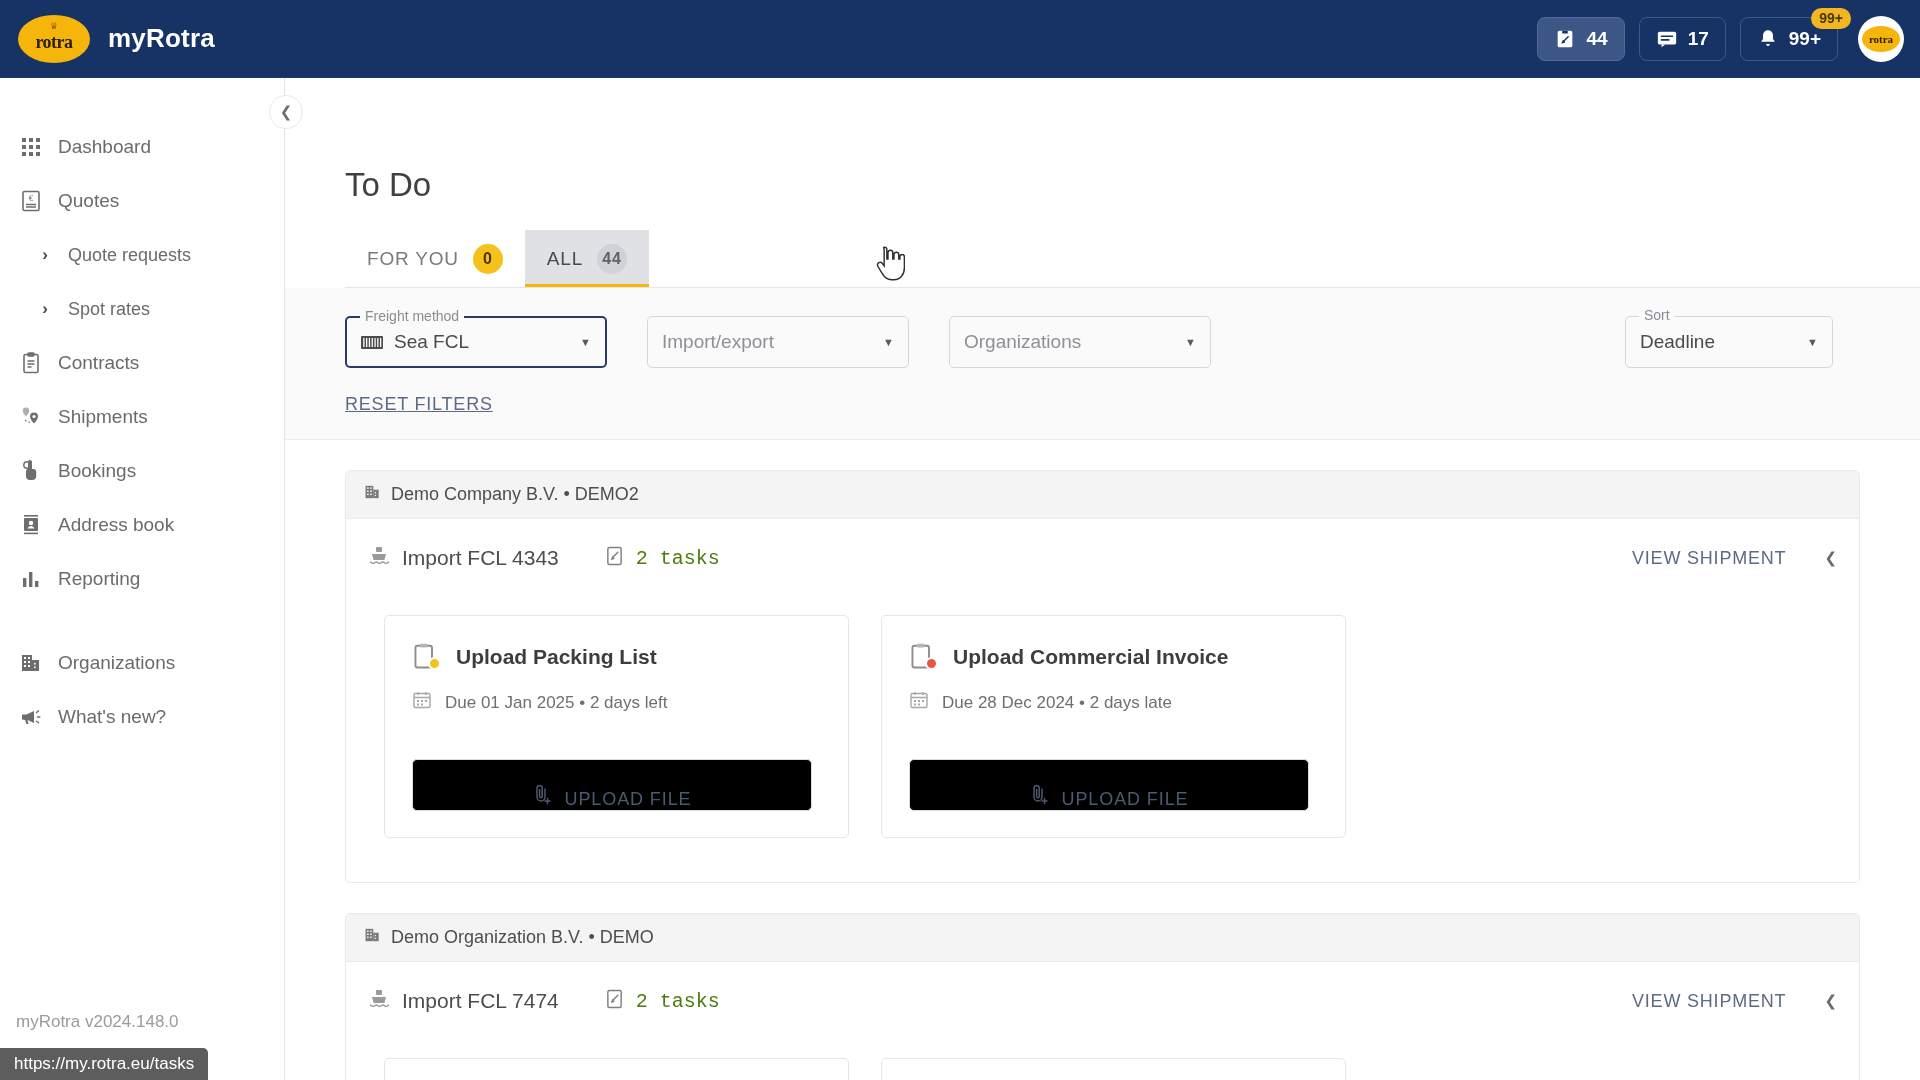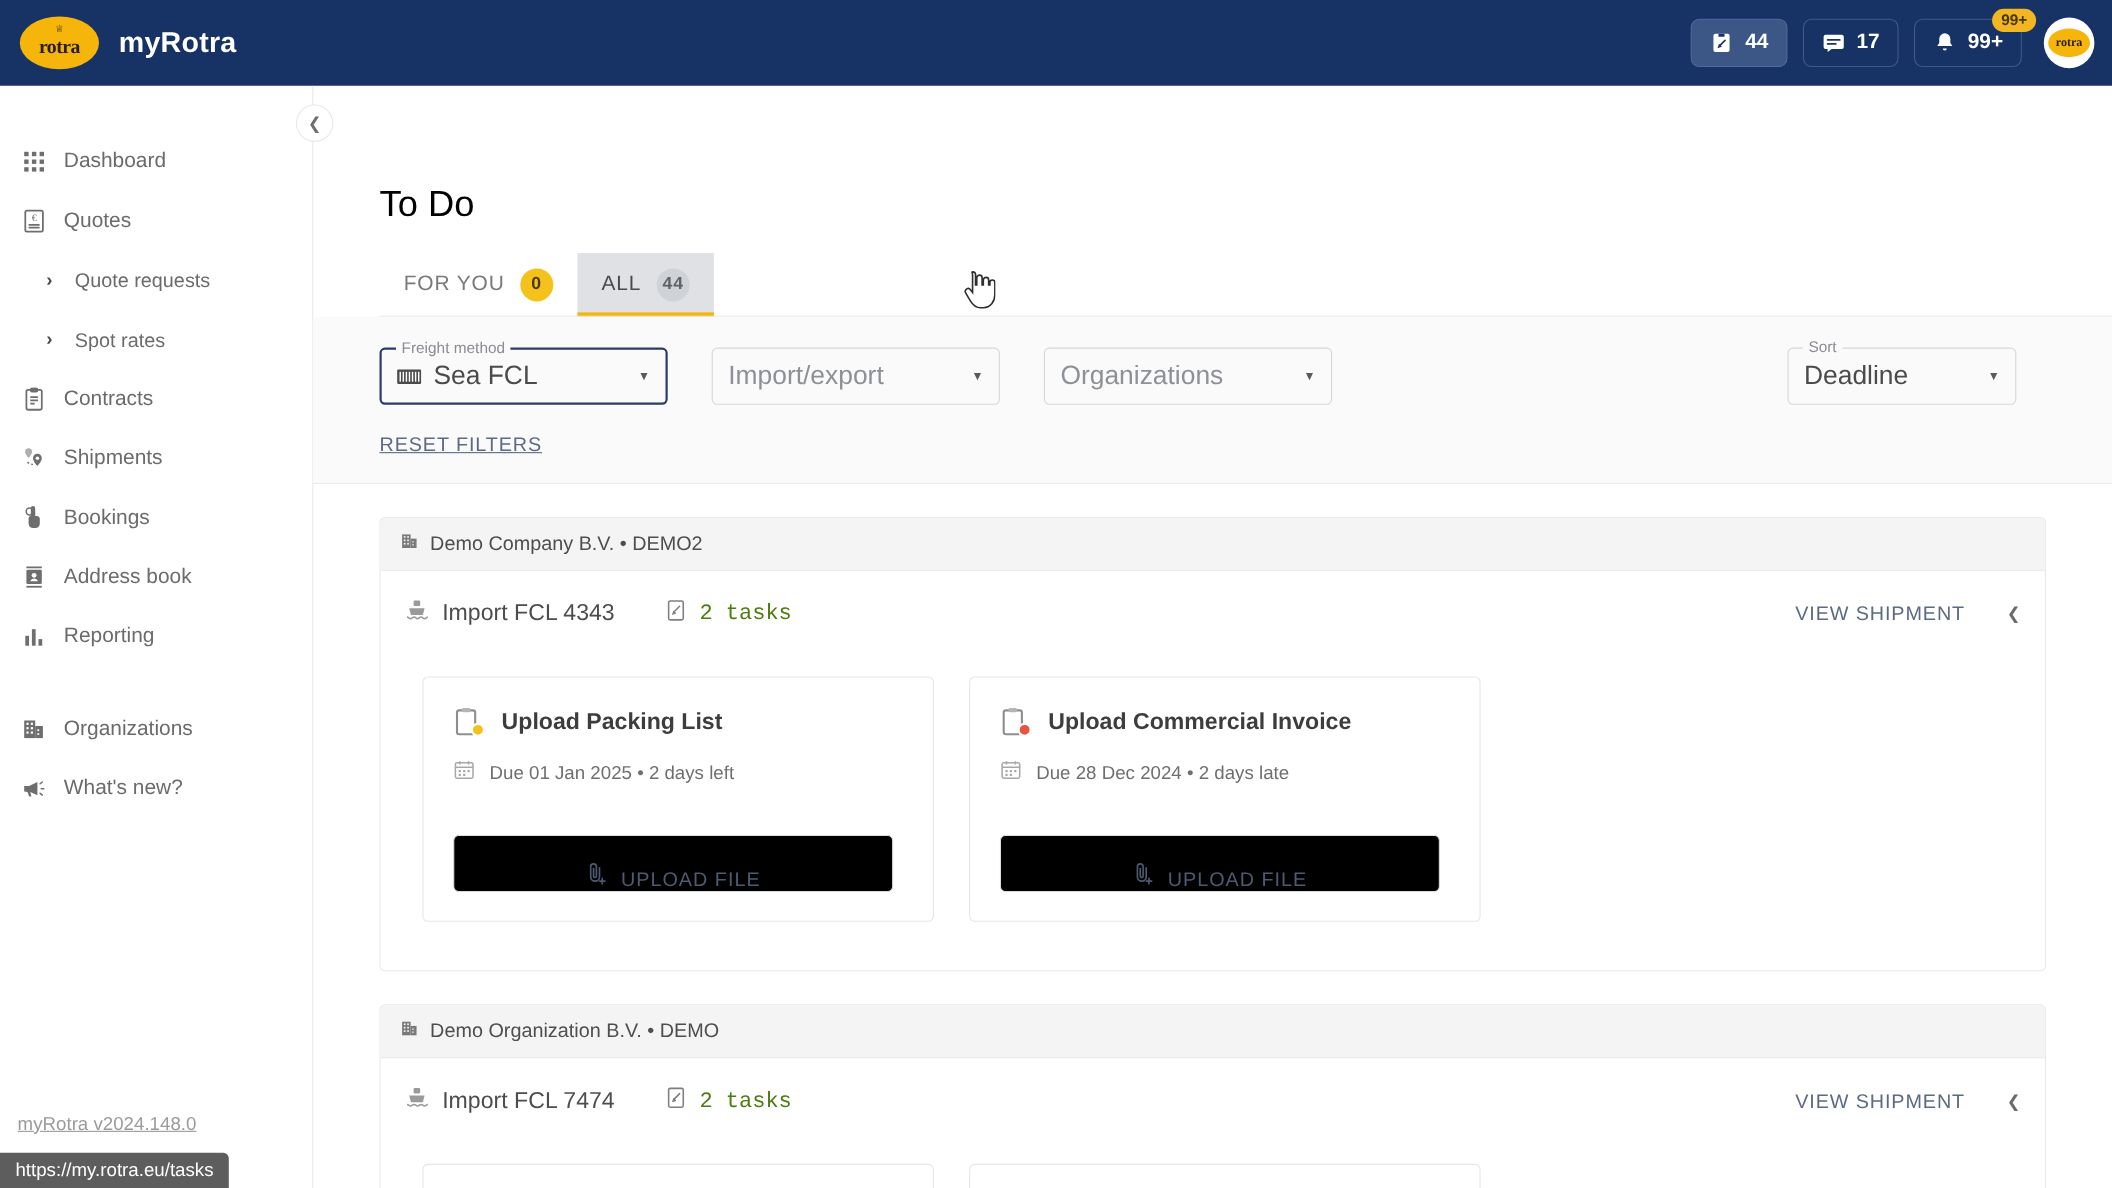--- a/index.html
+++ b/index.html
@@ -84,38 +84,38 @@
     width: 34px; display:flex; align-items:center; justify-content:center;
     color: #6e6e6e; flex: 0 0 34px;
   }
   .nav-item .lbl { margin-left: 10px; }
   .nav-sub { padding-left: 32px; font-size: 18px; }
   .nav-sub .chev { width: 26px; display:flex; align-items:center; justify-content:center;
     color: #4a4a4a; font-size: 17px; font-weight: bold; }
   .nav-gap { height: 30px; }
   .version {
     position: absolute; bottom: 48px; left: 16px;
-    color: #9b9b9b; font-size: 17px; text-decoration: underline;
+    color: #9b9b9b; font-size: 17px;
   }
   .collapse-btn {
     position: absolute; left: 269px; top: 95px;
     width: 34px; height: 34px; border-radius: 50%;
     background: #ffffff; border: 1px solid #e8e8e8;
     display: flex; align-items: center; justify-content: center;
     color: #6f6f6f; font-size: 15px; z-index: 5;
   }
 
   
   .main {
     position: absolute; top: 78px; left: 285px;
     width: 1635px; height: 1002px; background: #ffffff;
     overflow: hidden;
   }
   .page-title {
-    margin: 88px 0 0 60px; font-size: 33px; color: #000000; font-weight: normal;
+    margin: 88px 0 0 60px; font-size: 33px; color: #404040; font-weight: normal;
   }
   .tabs {
     margin-top: 26px; margin-left: 60px; display: flex; align-items: flex-end;
     height: 58px; position: relative;
   }
   .tab {
     display: flex; align-items: center; gap: 14px;
     padding: 0 22px; height: 58px;
     font-size: 19px; letter-spacing: 0.8px; color: #7a7a7a;
     position: relative;
@@ -150,21 +150,21 @@
   .select {
     height: 52px; border: 1px solid #d4d7dc; border-radius: 5px;
     display: flex; align-items: center; padding: 0 14px;
     position: relative; margin-right: 27px; background: #fafafa;
   }
   .select.focused { border: 2px solid #2a3c66; }
   .select .flabel {
     position: absolute; top: -10px; left: 13px; background: #fafafa;
     padding: 0 5px; font-size: 14px; color: #8a8d93;
   }
-  .select .sel-text { font-size: 24px; color: #4b4b4b; }
+  .select .sel-text { font-size: 19px; color: #4b4b4b; }
   .select .sel-text.ph { color: #8d9096; }
   .select .caret {
     margin-left: auto; padding-left: 26px; color: #5a5a5a; font-size: 11px;
   }
   .sel-ico { margin-right: 11px; display:flex; align-items:center; }
   .sel-w1 { width: 262px; }
   .sel-w2 { width: 262px; }
   .sel-w3 { width: 262px; }
   .sort-select {
     position: absolute; right: 60px; top: 28px; width: 208px;

